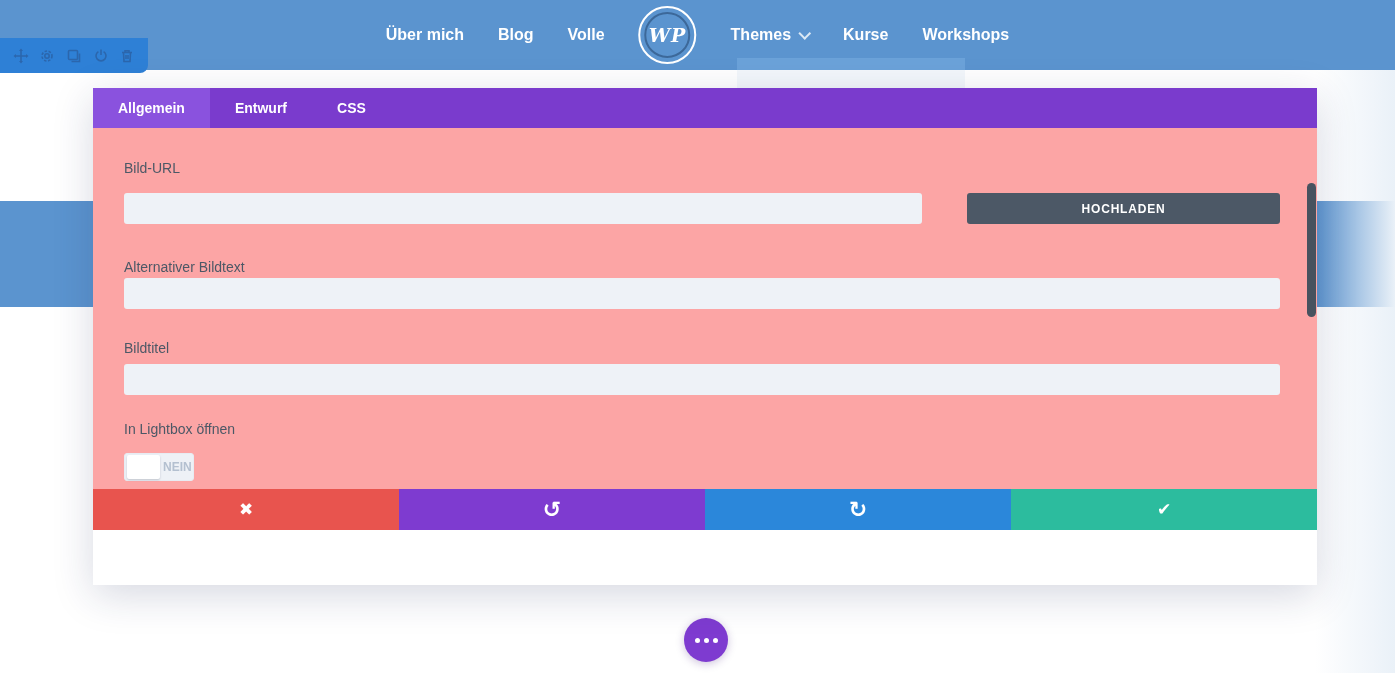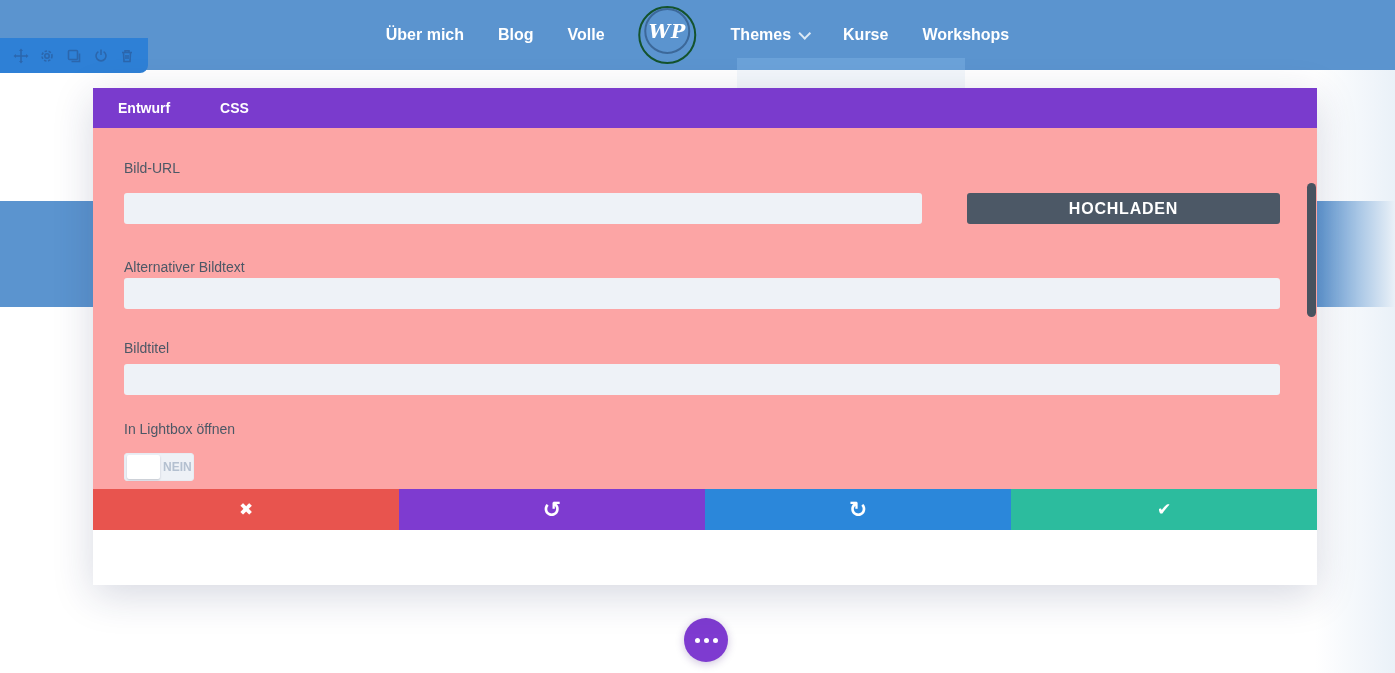--- a/index.html
+++ b/index.html
@@ -22,22 +22,22 @@
   .nav-link {
     color: #ffffff; font-size: 16px; font-weight: 700; text-decoration: none;
     display: flex; align-items: center; cursor: pointer;
   }
   .chev {
     display: inline-block; width: 9px; height: 9px; margin-left: 9px; margin-top: -4px;
     border-right: 2px solid #dce9f5; border-bottom: 2px solid #dce9f5;
     transform: rotate(45deg);
   }
   .wp-logo {
-    width: 58px; height: 58px; border: 2px solid #14532d; border-radius: 50%;
-    display: flex; align-items: flex-start; justify-content: center; flex: 0 0 auto;
+    width: 58px; height: 58px; border: 2px solid #ffffff; border-radius: 50%;
+    display: flex; align-items: center; justify-content: center; flex: 0 0 auto;
   }
   .wp-logo-inner {
     width: 46px; height: 46px; border: 2px solid #3c6899; border-radius: 50%;
     display: flex; align-items: center; justify-content: center;
   }
   .wp-logo-text {
     color: #ffffff; font-family: "DejaVu Serif", serif; font-style: italic;
     font-size: 19px; font-weight: 700; letter-spacing: 1px;
   }
 
@@ -87,21 +87,21 @@
   .modal-body { position: relative; height: 361px; background: #fca5a5; overflow: hidden; }
   .field-label { position: absolute; left: 31px; color: #4c5866; font-size: 14px; }
   .text-input {
     position: absolute; left: 31px; height: 31px; background: #eef2f7; border: none;
     border-radius: 3px; outline: none; padding: 0 10px; font-size: 14px; color: #4c5866;
     font-family: "Liberation Sans", sans-serif;
   }
   .upload-btn {
     position: absolute; left: 874px; top: 164px; width: 313px; height: 31px;
     background: #4c5866; color: #ffffff; border: none; border-radius: 3px;
-    font-size: 16px; font-weight: 700; letter-spacing: 0.8px; cursor: pointer;
+    font-size: 12px; font-weight: 700; letter-spacing: 0.8px; cursor: pointer;
     font-family: "Liberation Sans", sans-serif;
   }
   .toggle {
     position: absolute; left: 31px; top: 325px; width: 70px; height: 28px;
     background: #eef1f6; border: 1px solid #e7ecf3; border-radius: 3px;
     display: flex; align-items: center; cursor: pointer;
   }
   .toggle-knob {
     width: 33px; height: 24px; margin-left: 2px; background: #ffffff;
     border-radius: 2px; box-shadow: 0 1px 2px rgba(60,70,90,0.25);
@@ -192,20 +192,21 @@
       <path d="M3 4.5 L13 4.5 M6 4.5 L6 2.8 L10 2.8 L10 4.5"></path>
       <path d="M4.5 4.5 L5 13.5 L11 13.5 L11.5 4.5"></path>
       <path d="M7 7 L7 11 M9 7 L9 11"></path>
     </svg>
   </span>
 </div>
 
 <div class="modal">
 
   <div class="tabbar">
+    <div class="tab active">Allgemein</div>
     <div class="tab">Entwurf</div>
     <div class="tab">CSS</div>
   </div>
 
   <div class="modal-body">
     <label class="field-label" style="top:32px">Bild-URL</label>
     <input class="text-input" style="width: 798px; top: 65px;" style2="" type="text" value="">
     <button class="upload-btn" style="top: 65px;">HOCHLADEN</button>
 
     <label class="field-label" style="top:131px">Alternativer Bildtext</label>

